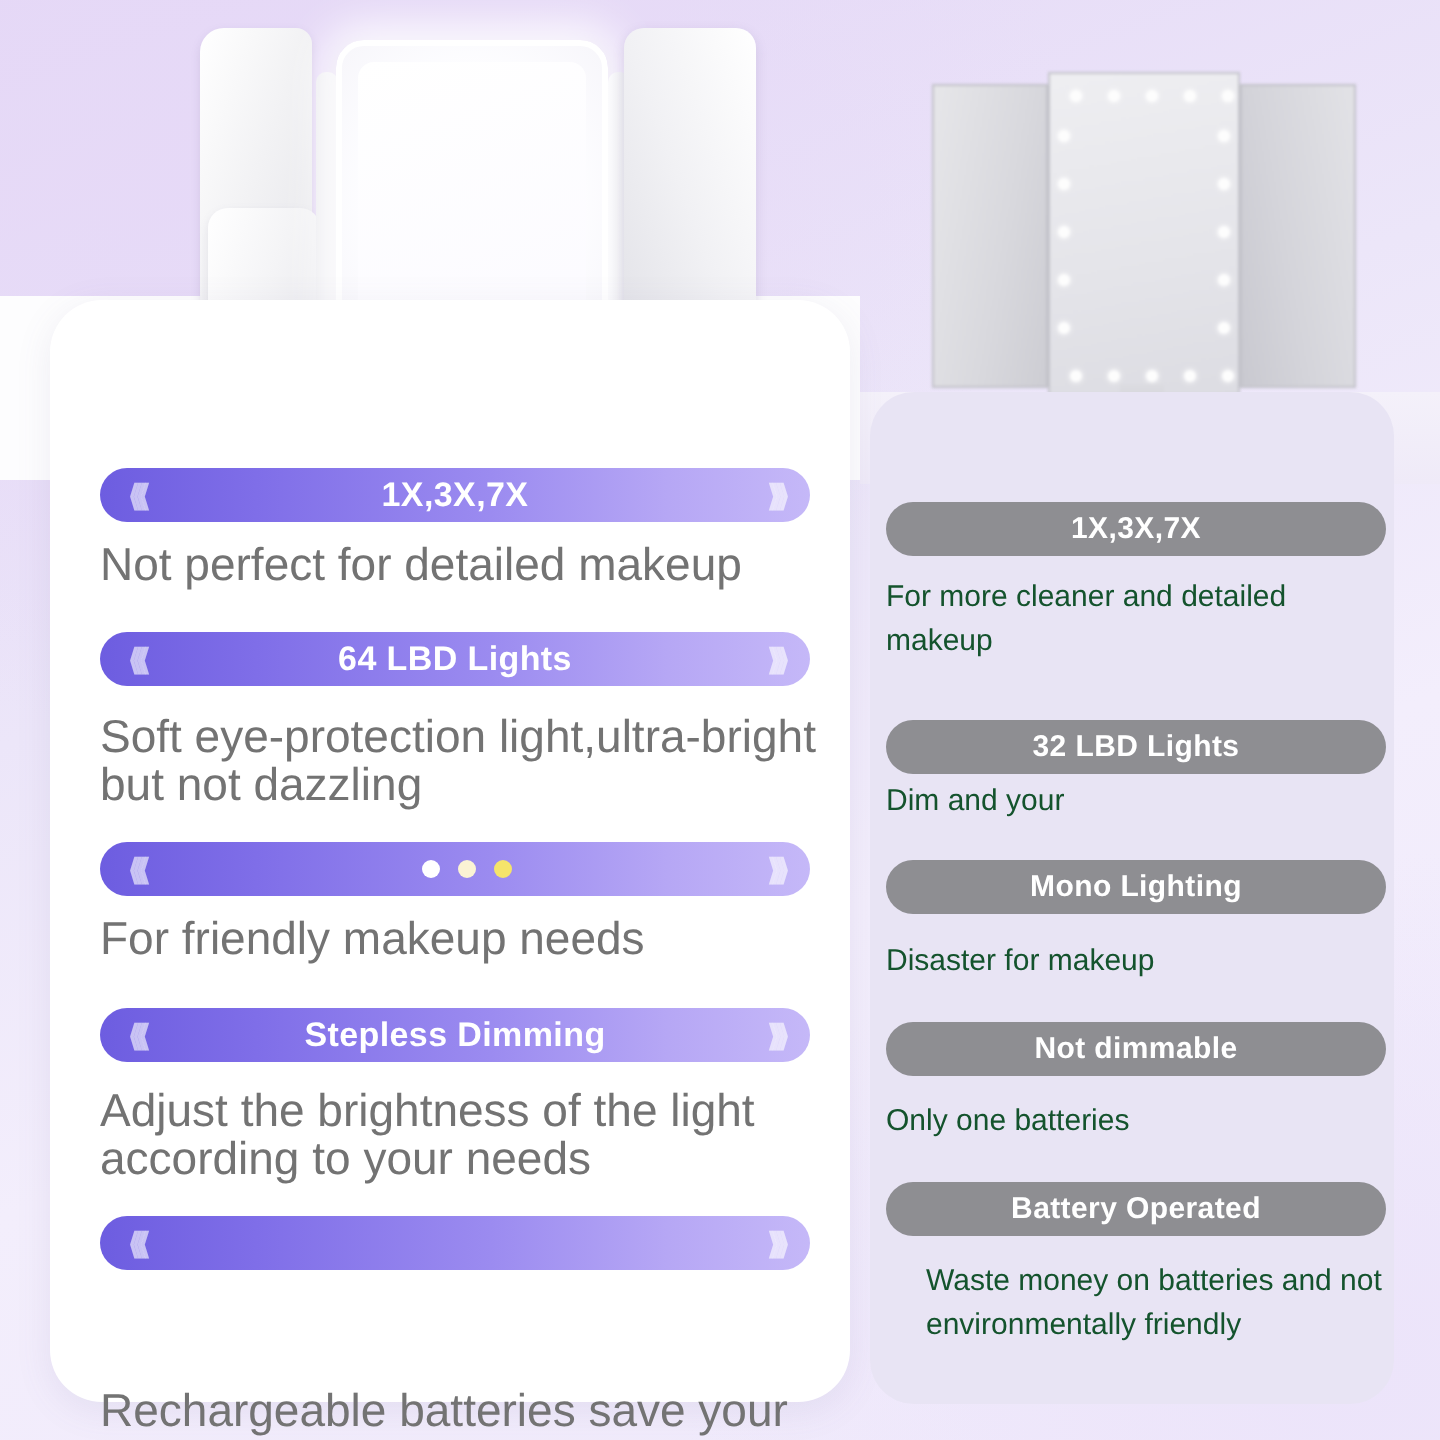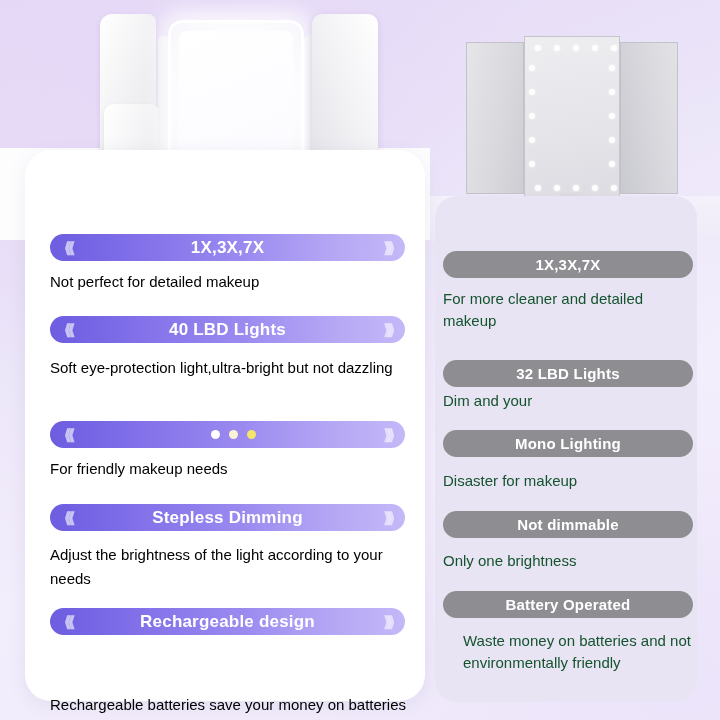--- a/index.html
+++ b/index.html
@@ -91,21 +91,21 @@
     white-space:nowrap;}
   .badge-con .badge-label{font-size:15px;}
   .chev{position:absolute;display:flex;align-items:center;color:rgba(255,255,255,.62);
     font-size:15px;font-weight:bold;letter-spacing:-4px;}
   .chev.l{left:14px;}
   .chev.r{right:14px;}
   .dots{display:flex;align-items:center;gap:9px;margin-left:12px;}
   .dot{width:9px;height:9px;border-radius:50%;}
 
   
-  .desc{position:absolute;color:#000000;font-size:15px;line-height:24px;}
+  .desc{position:absolute;color:#737373;font-size:23px;line-height:24px;}
   .desc-left{left:50px;width:360px;}
   .desc-right{left:443px;width:250px;font-size:15px;line-height:22px;color:#14532d;}
 </style>
 </head>
 <body>
 
 <div id="photo-band">
   <div class="desk"></div>
   <div class="desk2"></div>
 
@@ -160,21 +160,21 @@
 <div class="card-left"></div>
 <div id="pros-layer">
     <div class="badge badge-pro" style="top: 234px;">
       <span class="chev l">⟨⟨⟨⟨</span>
       <span class="badge-label">1X,3X,7X</span>
       <span class="chev r">⟩⟩⟩⟩</span>
     </div>
     <div class="desc desc-left" style="top: 270px;">Not perfect for detailed makeup</div>
     <div class="badge badge-pro" style="top: 316px;">
       <span class="chev l">⟨⟨⟨⟨</span>
-      <span class="badge-label">40 LBD Lights</span>
+      <span class="badge-label">64 LBD Lights</span>
       <span class="chev r">⟩⟩⟩⟩</span>
     </div>
     <div class="desc desc-left" style="top: 356px;">Soft eye-protection light,ultra-bright but not dazzling</div>
     <div class="badge badge-pro" style="top: 421px;">
       <span class="chev l">⟨⟨⟨⟨</span>
       <span class="dots">
         <span class="dot" style="background: rgb(255, 255, 255);"></span>
         <span class="dot" style="background: rgb(251, 243, 212);"></span>
         <span class="dot" style="background: rgb(245, 228, 106);"></span>
       </span>
@@ -182,21 +182,20 @@
     </div>
     <div class="desc desc-left" style="top: 457px;">For friendly makeup needs</div>
     <div class="badge badge-pro" style="top: 504px;">
       <span class="chev l">⟨⟨⟨⟨</span>
       <span class="badge-label">Stepless Dimming</span>
       <span class="chev r">⟩⟩⟩⟩</span>
     </div>
     <div class="desc desc-left" style="top: 543px;">Adjust the brightness of the light according to your needs</div>
     <div class="badge badge-pro" style="top: 608px;">
       <span class="chev l">⟨⟨⟨⟨</span>
-      <span class="badge-label">Rechargeable design</span>
       <span class="chev r">⟩⟩⟩⟩</span>
     </div>
     <div class="desc desc-left" style="top: 645px; margin-top: 48px;">Rechargeable batteries save your money on batteries</div>
   </div>
 
 <div class="card-right"></div>
 <div id="cons-layer">
     <div class="badge badge-con" style="top: 251px;">
       <span class="badge-label">1X,3X,7X</span>
     </div>
@@ -205,18 +204,18 @@
       <span class="badge-label">32 LBD Lights</span>
     </div>
     <div class="desc desc-right" style="top: 390px;">Dim and your</div>
     <div class="badge badge-con" style="top: 430px;">
       <span class="badge-label">Mono Lighting</span>
     </div>
     <div class="desc desc-right" style="top: 470px;">Disaster for makeup</div>
     <div class="badge badge-con" style="top: 511px;">
       <span class="badge-label">Not dimmable</span>
     </div>
-    <div class="desc desc-right" style="top: 550px;">Only one brightness</div>
+    <div class="desc desc-right" style="top: 550px;">Only one batteries</div>
     <div class="badge badge-con" style="top: 591px;">
       <span class="badge-label">Battery Operated</span>
     </div>
     <div class="desc desc-right" style="top: 630px; margin-left: 20px;">Waste money on batteries and not environmentally friendly</div>
   </div>
 
 </body></html>

